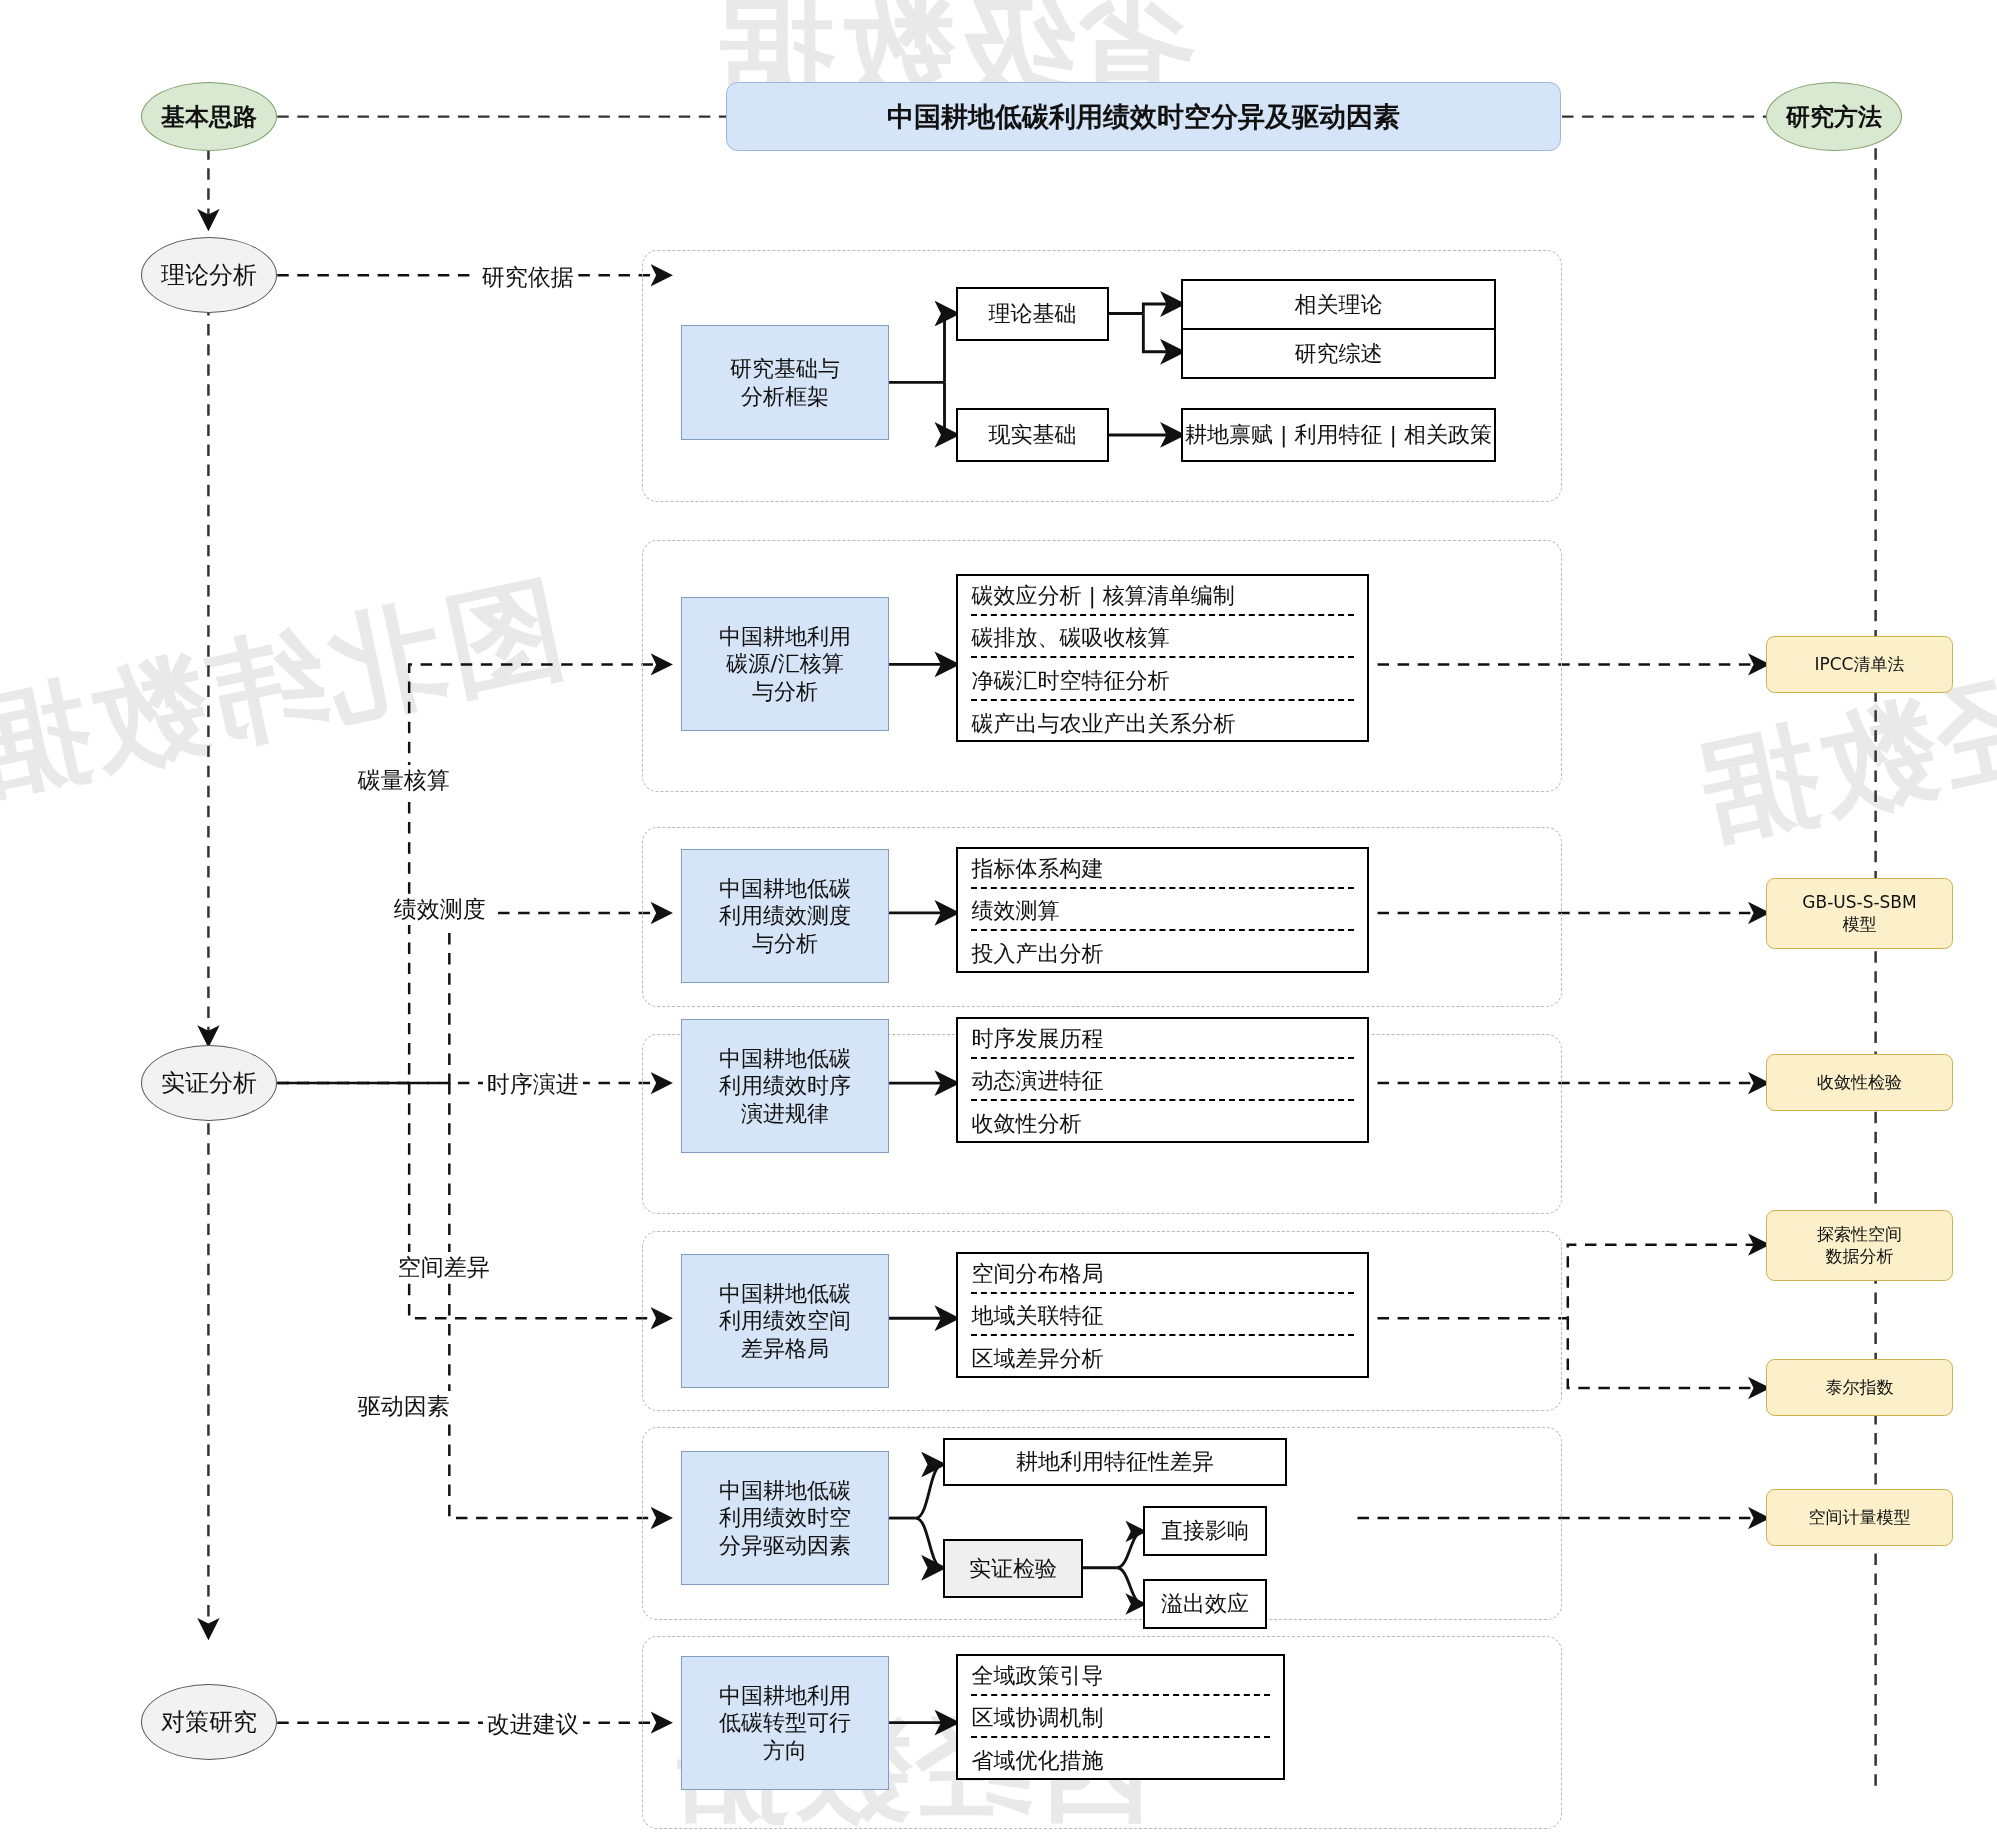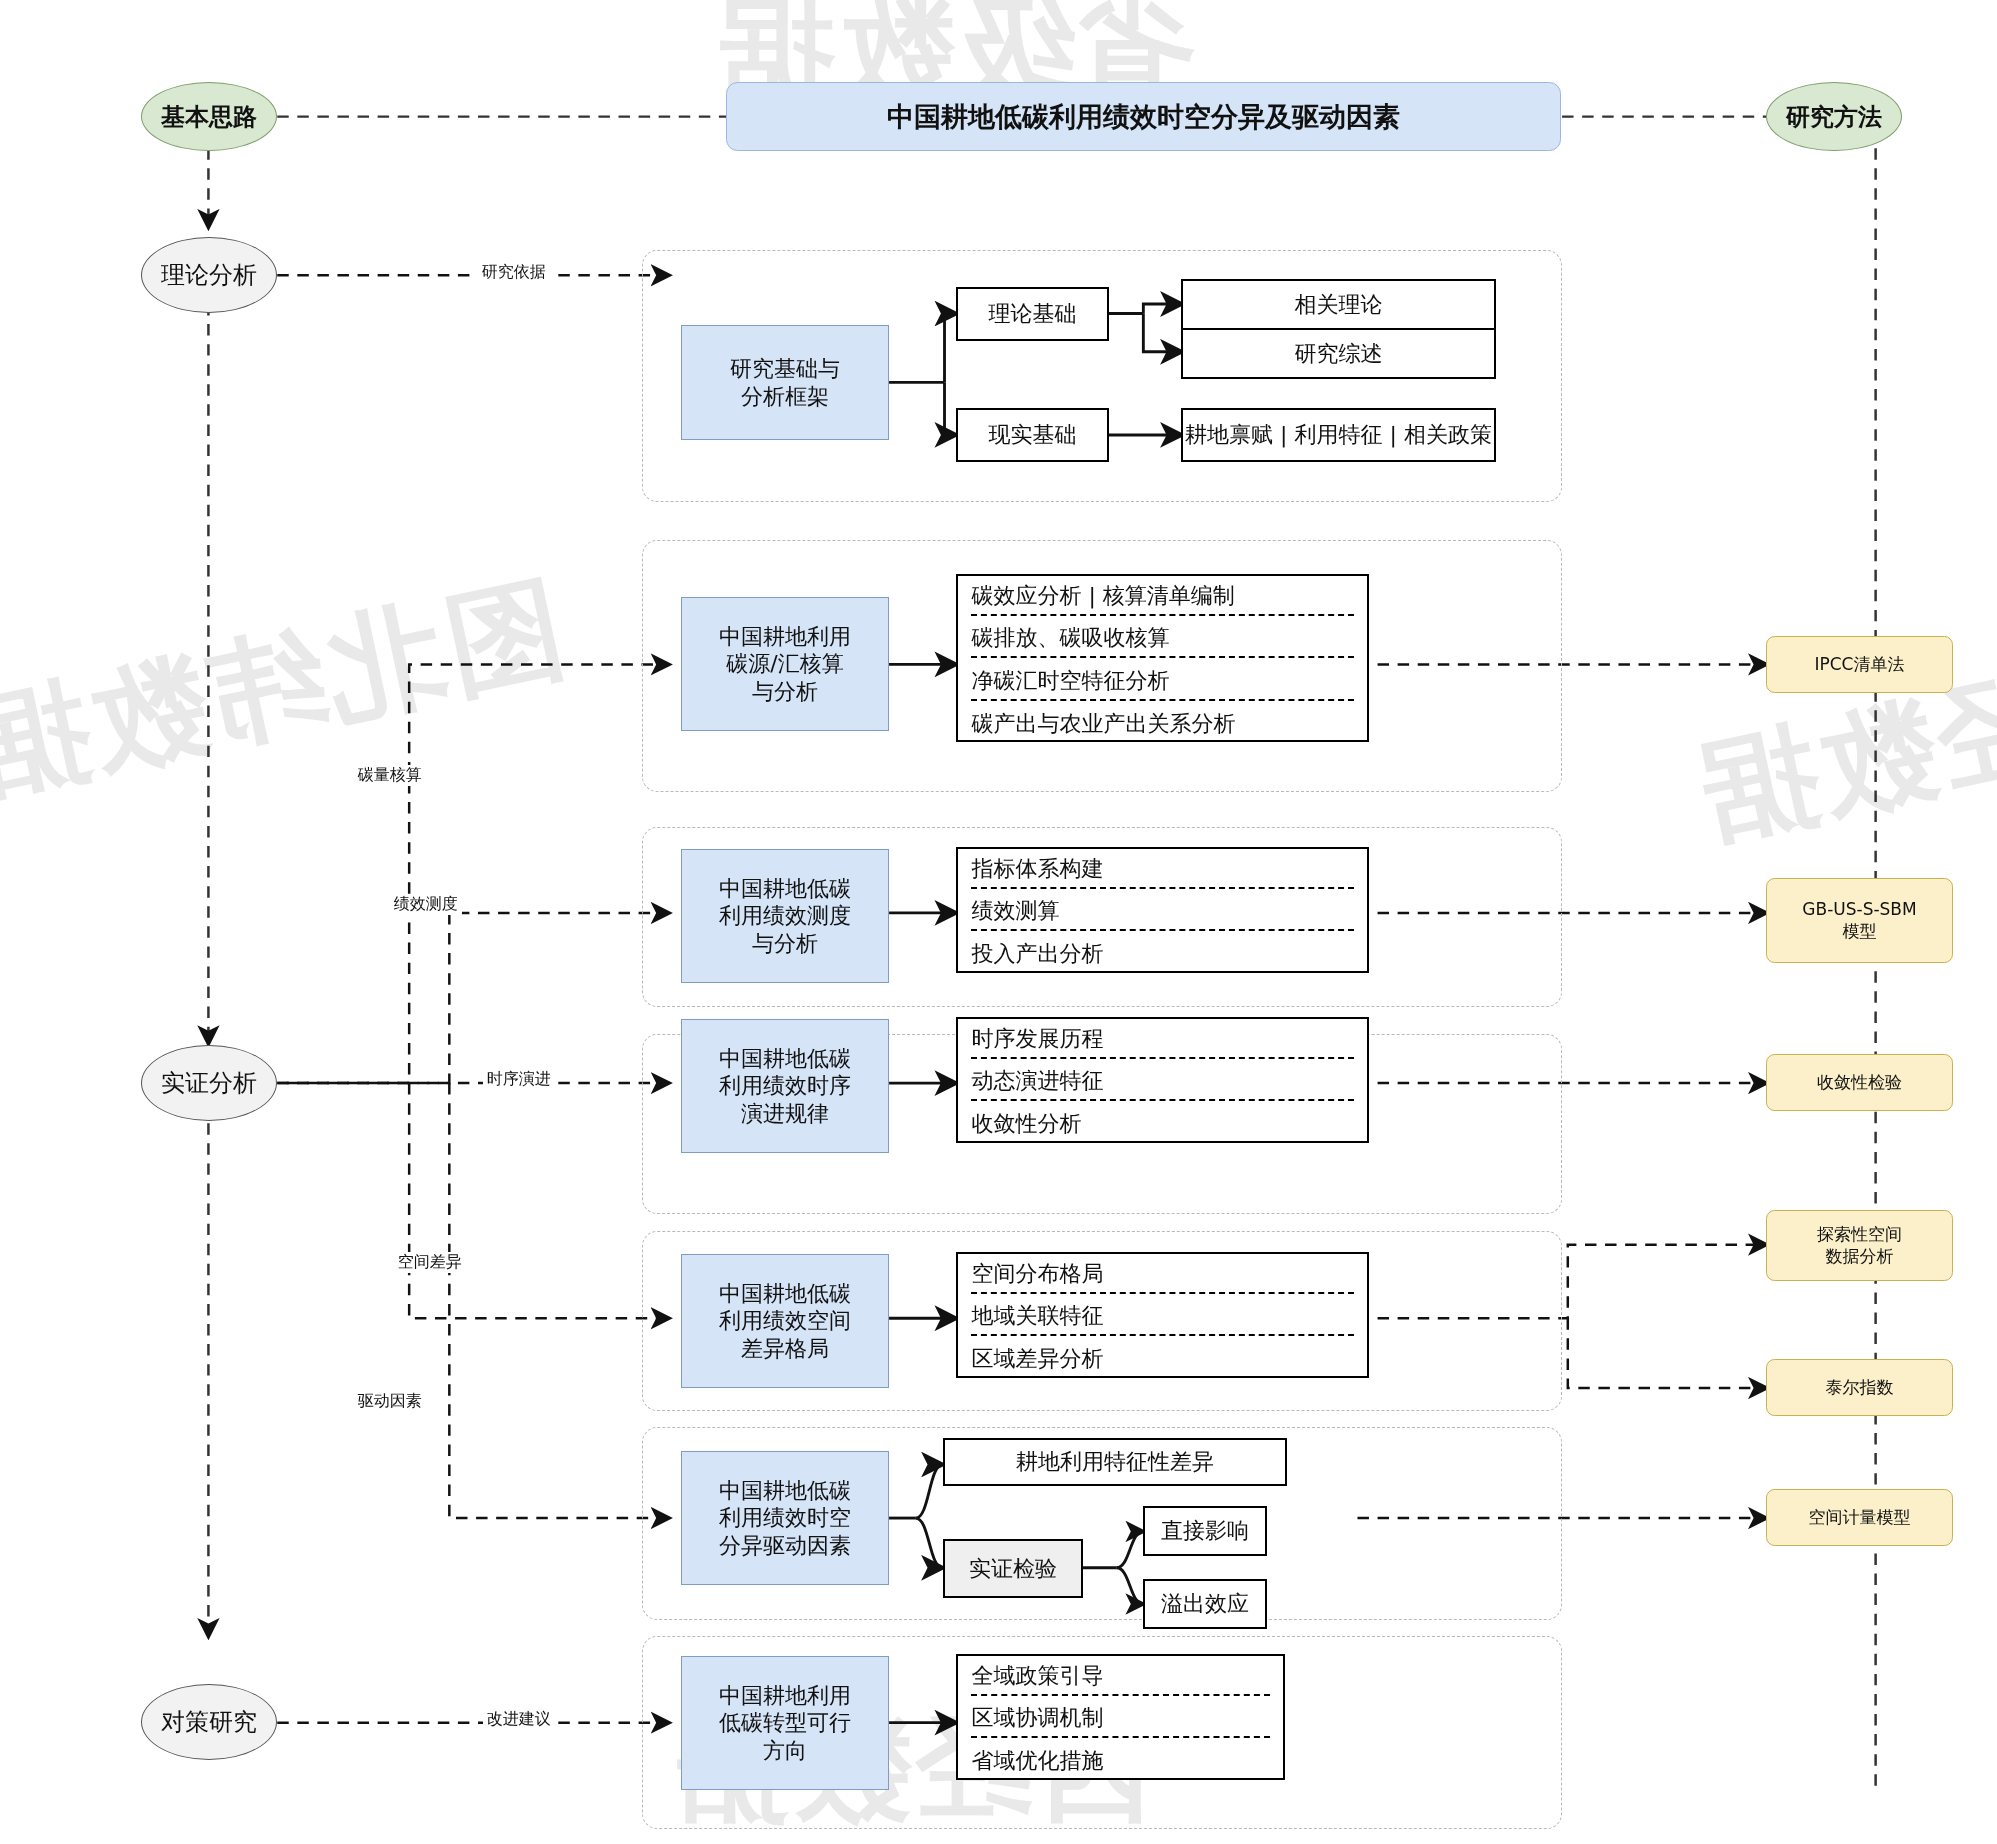--- a/index.html
+++ b/index.html
@@ -29,21 +29,21 @@
   .yellow-box{background:#fbf0c9;border:1.5px solid #cbb04e;border-radius:8.6px;
      font-size:17px;color:#111;}
 
   .list-box{background:#fff;border:2.3px solid #000;display:block;padding:0;
      font-size:22px;color:#111;}
   .list-box .li{padding:4.8px 13.4px 1.9px 13.4px;white-space:nowrap;}
   .list-box .sep{height:0;border-top:2.4px dashed #000;margin:1px 13.4px 2.9px 13.4px;}
 
   .group{position:absolute;border:1.7px dashed #b9b9b9;border-radius:15.3px;z-index:2;}
 
-  .edge-label{position:absolute;background:#fff;font-size:16px;color:#111;
+  .edge-label{position:absolute;background:#fff;font-size:23px;color:#111;
      padding:0 3.8px;z-index:4;white-space:nowrap;}
 
   .stack{display:flex;flex-direction:column;align-items:stretch;}
   .stack > div{display:flex;align-items:center;justify-content:center;}
 </style>
 </head>
 <body>
 
 <div id="stage">
 
@@ -236,21 +236,21 @@
   <div class="list-box" style="position:absolute;left:956px;top:1654px;width:325px;z-index:3;">
     <div class="li">全域政策引导</div>
     <div class="sep"></div>
     <div class="li">区域协调机制</div>
     <div class="sep"></div>
     <div class="li">省域优化措施</div>
   </div>
 
   <div class="node yellow-box" style="left:1766px;top:636px;width:187px;height:57px;">IPCC清单法</div>
 
-  <div class="node yellow-box stack" style="left:1766px;top:878px;width:187px;height:85px;flex-direction:column;">
+  <div class="node yellow-box stack" style="left:1766px;top:878px;width:187px;height:71px;flex-direction:column;">
     <div>GB-US-S-SBM</div>
     <div>模型</div>
   </div>
 
   <div class="node yellow-box" style="left:1766px;top:1054px;width:187px;height:57px;">收敛性检验</div>
 
   <div class="node yellow-box stack" style="left:1766px;top:1210px;width:187px;height:71px;flex-direction:column;">
     <div>探索性空间</div>
     <div>数据分析</div>
   </div>

